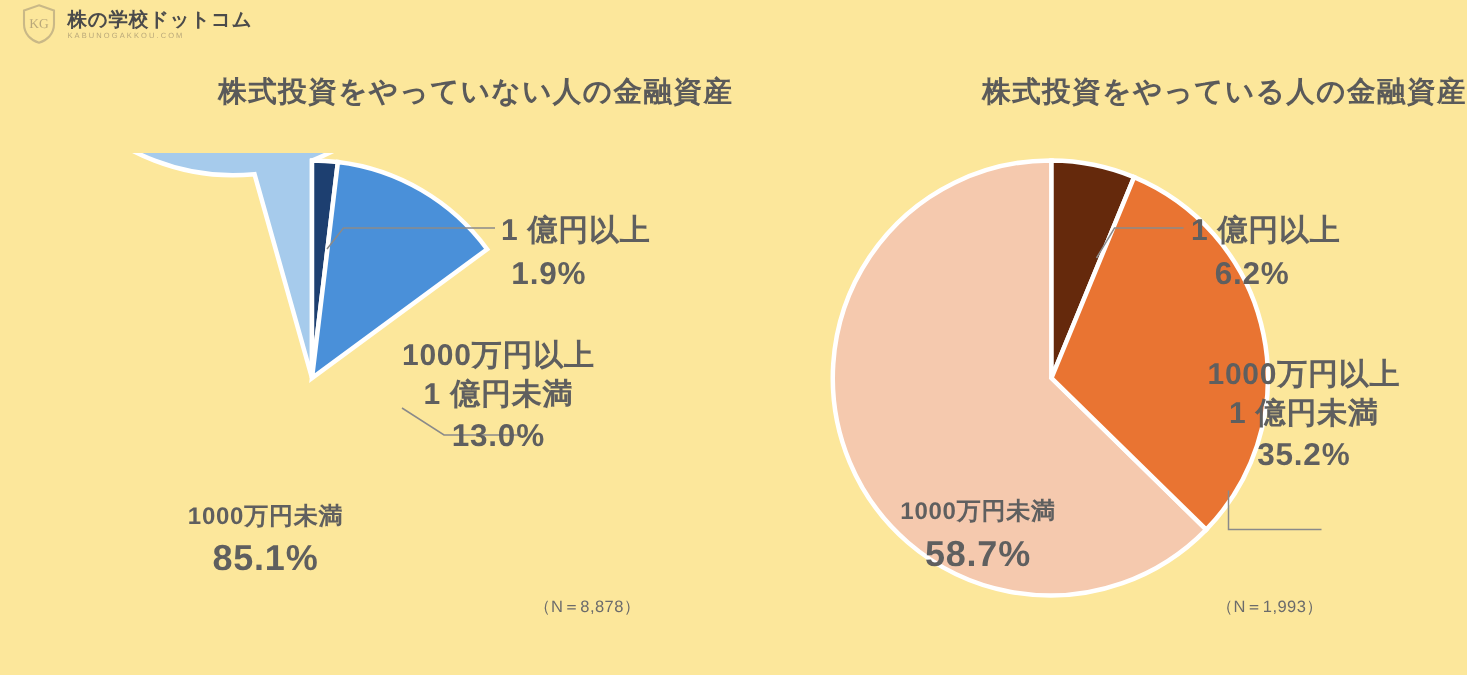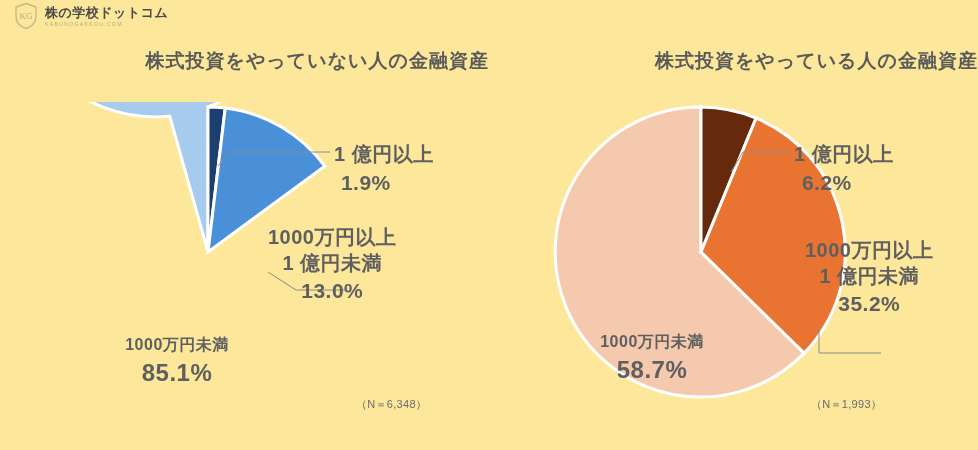--- a/index.html
+++ b/index.html
@@ -146,21 +146,21 @@
   }
 
   
   .lbl-l-1 { left: 334px; top: 102px; text-align: left; }
   .lbl-l-1 .pct { text-align: center; padding-right: 36px; }
   .lbl-l-2 { left: 268px; top: 185px; text-align: center; }
   .lbl-l-3 { left: 62px;  top: 295px; width: 230px; }
 
   
   .lbl-r-1 { left: 305px; top: 102px; text-align: left; }
-  .lbl-r-1 .pct { text-align: center; padding-right: 34px; }
+  .lbl-r-1 .pct { text-align: right; padding-right: 34px; }
   .lbl-r-2 { left: 316px; top: 198px; text-align: center; }
   .lbl-r-3 { left: 48px;  top: 292px; width: 230px; }
 </style>
 </head>
 <body>
 
 <div id="page">
 
   <div class="header">
     <div class="logo-wrap">
@@ -206,21 +206,21 @@
       <div class="cat">1000万円以上</div>
       <div class="cat">1 億円未満</div>
       <div class="pct">13.0%</div>
     </div>
 
     <div class="inner-label lbl-l-3">
       <div class="cat">1000万円未満</div>
       <div class="pct">85.1%</div>
     </div>
 
-    <div class="n-note" style="left:356px; top:357px;">（N＝6,348）</div>
+    <div class="n-note" style="left:356px; top:357px;">（N＝8,878）</div>
   </div>
 
   <div class="panel panel-right">
 
     <div class="chart-title">株式投資をやっている人の金融資産</div>
 
     <div class="pie-holder">
       <svg width="300" height="300" viewBox="0 0 300 300">
 
         <path fill="#f5c9ae" stroke="#ffffff" stroke-width="3" d="M150 150 L150 5 A145 145 0 1 0 253.15 251.08 Z"></path>

